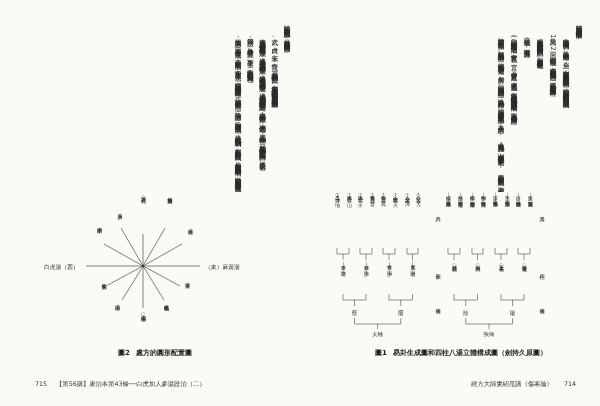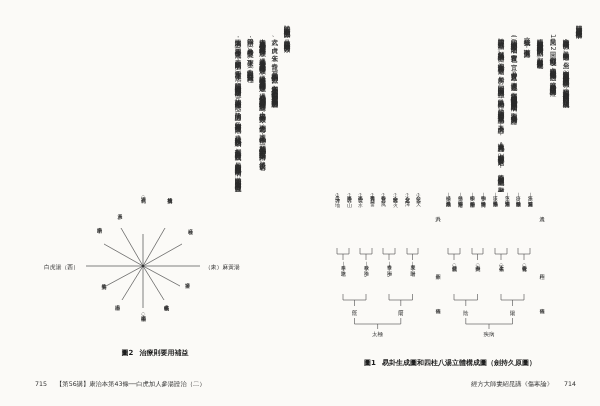--- a/index.html
+++ b/index.html
@@ -37,21 +37,21 @@
     white-space:nowrap;color:#333;
   }
   .t-leaf-r{font-size:4.8px;}
   .hlabel{position:absolute;font-size:5.8px;white-space:nowrap;color:#333;}
   .hcenter{text-align:center;}
   .fig-caption{
     position:absolute;top:348px;font-size:7px;font-weight:bold;color:#1d1d1d;
     text-align:center;
   }
   #caption2{left:40px;width:230px;}
-  #caption1{left:343px;width:214px;margin-top:10px;}
+  #caption1{left:354px;width:214px;}
   .fig-caption .cap-label{margin-right:6px;}
   
   .footer{position:absolute;top:380px;font-size:6.3px;color:#333;white-space:nowrap;}
   #footer-left{left:35px;}
   #footer-left .pgnum{margin-right:9px;}
   #footer-right{right:24px;}
   #footer-right .pgnum{margin-left:11px;}
 </style>
 </head>
 <body>
@@ -173,21 +173,21 @@
     <div class="vlabel" style="left:122.5px;top:105px">桃核承氣湯</div>
     <div class="vlabel" style="left:99.5px;top:115px">（南）朱雀湯</div>
     <div class="vlabel" style="left:73.5px;top:105px">瀉心湯</div>
     <div class="vlabel" style="left:60px;top:84px">大承氣湯</div>
     <div class="hlabel" style="left:4px;top:66.5px">白虎湯（西）</div>
     <div class="vlabel" style="left:55.5px;top:27px">小柴胡湯</div>
     <div class="vlabel" style="left:76px;top:14px">人參湯</div>
   </div>
 
   <div id="caption2" class="fig-caption">
-    <span class="cap-label">圖2</span><span>治療則要用補益</span>
+    <span class="cap-label">圖2</span><span>處方的圓形配置圖</span>
   </div>
 
   <div id="footer-left" class="footer">
     <span class="pgnum">715</span><span>【第56講】康治本第43條──白虎加人參湯證治（二）</span>
   </div>
   <div id="footer-right" class="footer">
     <span>經方大師婁紹昆講《傷寒論》</span><span class="pgnum">714</span>
   </div>
 
 </div>

